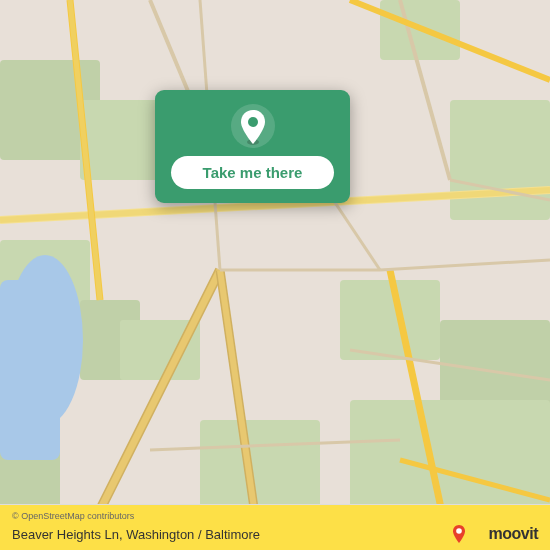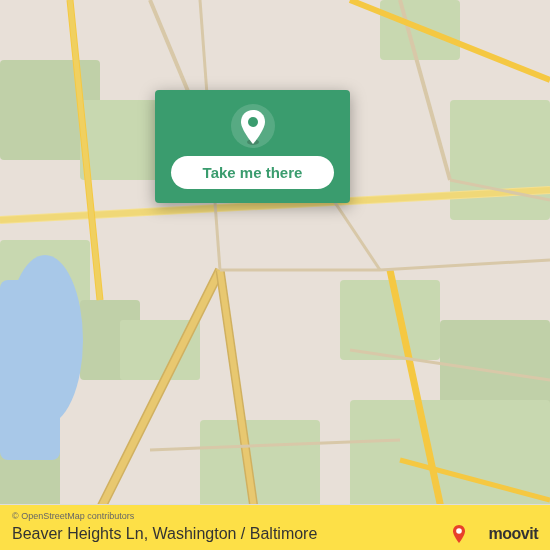--- a/index.html
+++ b/index.html
@@ -58,21 +58,21 @@
       font-weight: bold;
     }
 
     
     .destination-card {
       position: absolute;
       top: 90px;
       left: 155px;
       width: 195px;
       background: #3a9c6e;
-      border-radius: 4px;
+      border-radius: 9px;
       display: flex;
       flex-direction: column;
       align-items: center;
       padding: 14px 16px 14px 16px;
       box-shadow: 0 4px 16px rgba(0,0,0,0.35);
       z-index: 10;
     }
 
     .pin-icon {
       width: 44px;
@@ -113,21 +113,21 @@
       margin-bottom: 3px;
     }
 
     .bottom-row {
       display: flex;
       align-items: center;
       justify-content: space-between;
     }
 
     .location-text {
-      font-size: 16px;
+      font-size: 13px;
       color: #333;
       font-weight: 500;
     }
 
     .moovit-logo {
       display: flex;
       align-items: center;
       gap: 20px;
     }
     .moovit-pin {

